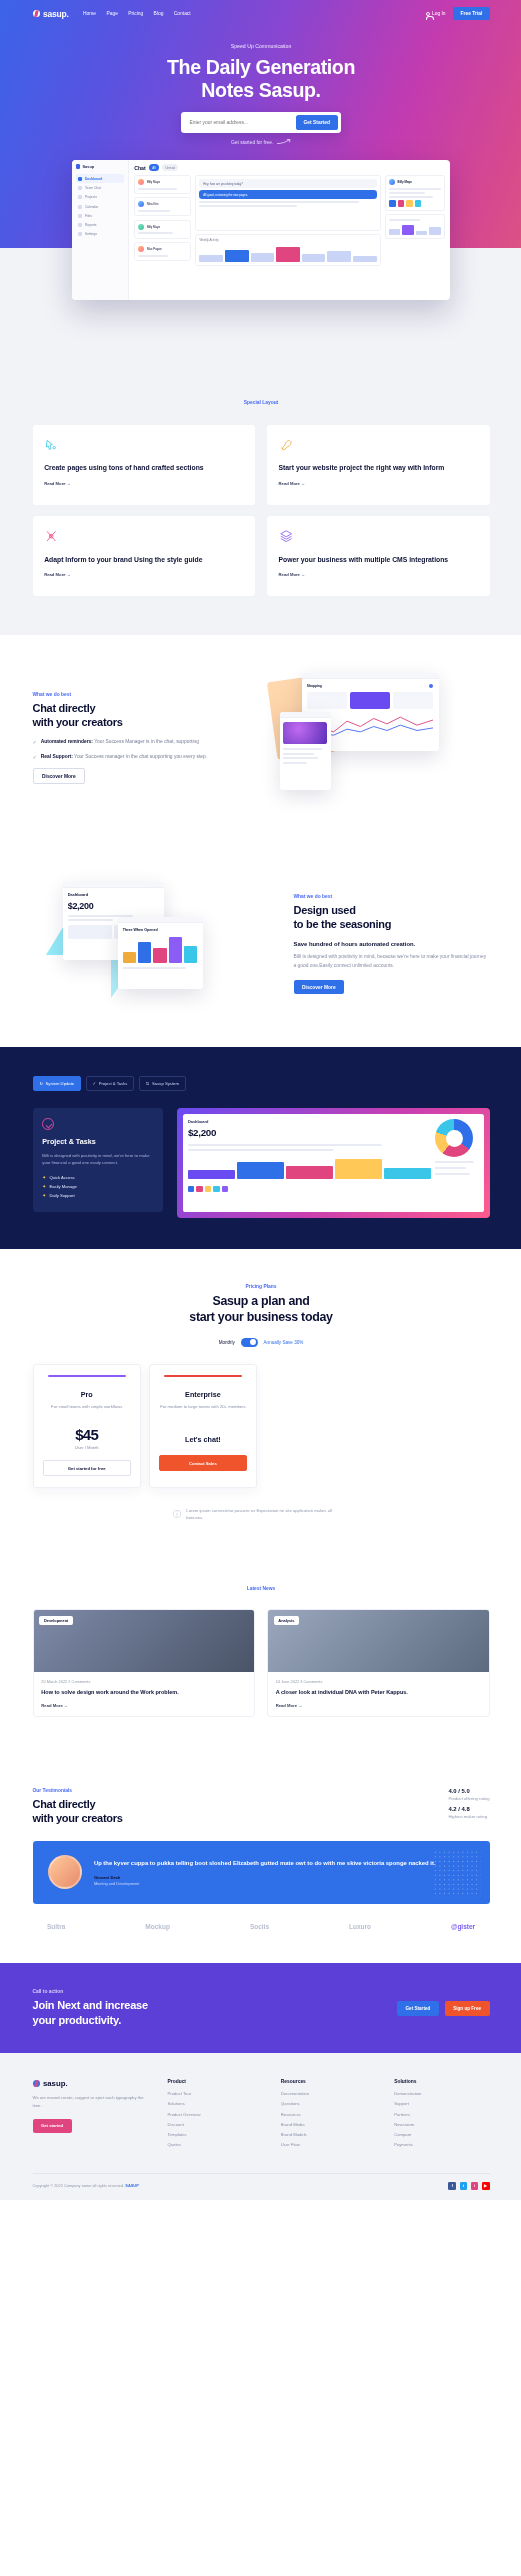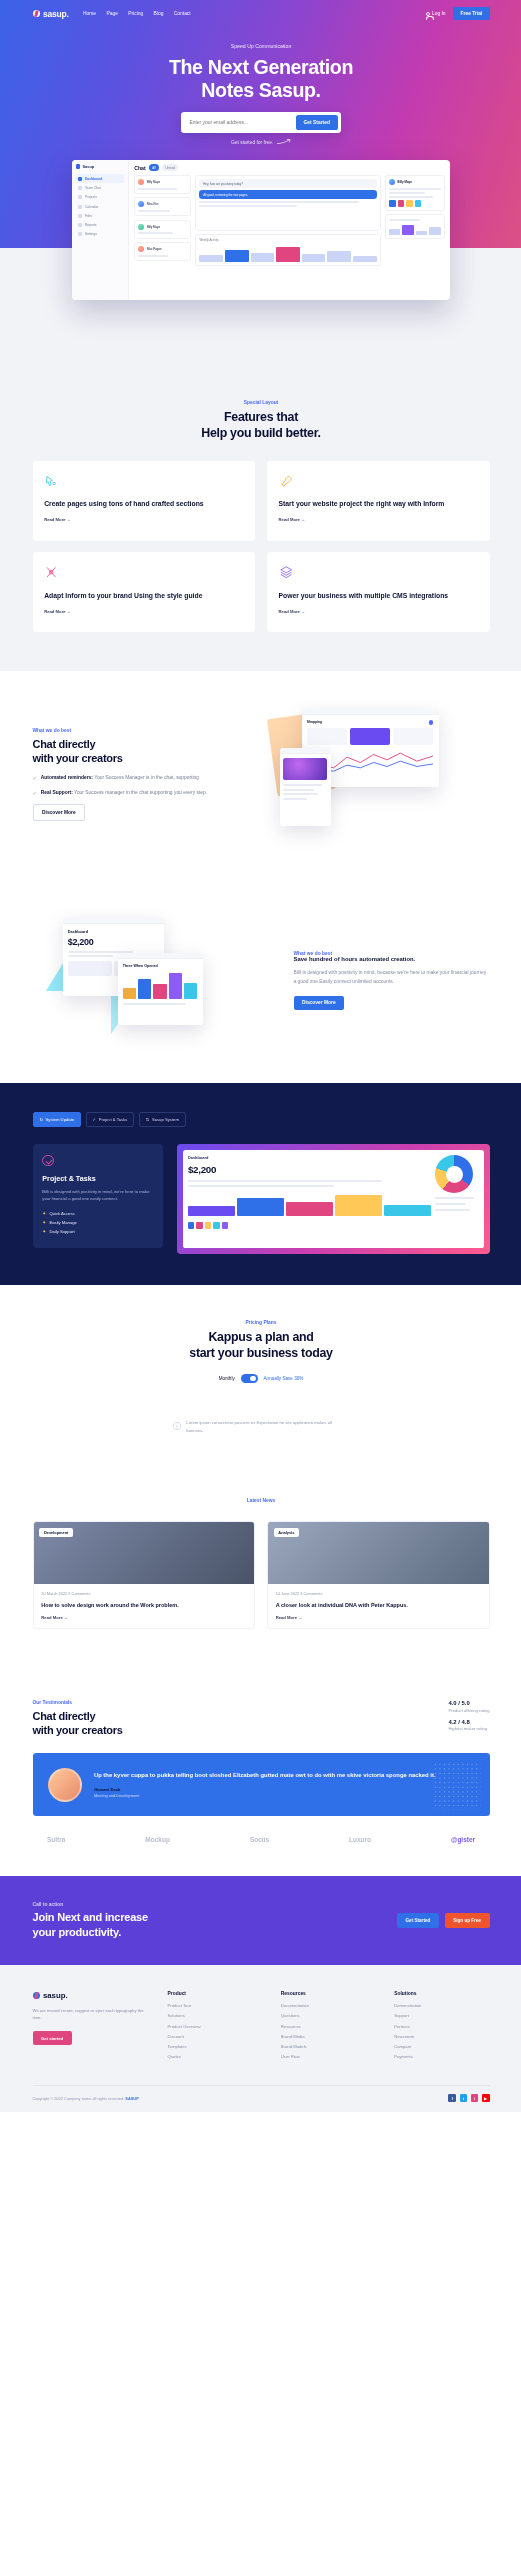--- a/index.html
+++ b/index.html
@@ -215,21 +215,21 @@
         <span class="person-ic"></span>
         <span>Log In</span>
       </span>
       <span class="btn-trial">Free Trial</span>
     </div>
   </nav>
 
   <div class="hero-inner">
     <div class="hero-eyebrow">Speed Up Communication</div>
     <h1 class="hero-title">
-      <span>The Next Generation</span><br>
+      <span>The Daily Generation</span><br>
       <span>Notes Sasup.</span>
     </h1>
     <div class="hero-form">
       <input type="text" placeholder="Enter your email address..." style="">
       <span class="gs">Get Started</span>
     </div>
     <div class="hero-note">
       <span>Get started for free.</span>
       <svg class="arrow-swoosh" viewBox="0 0 22 9">
         <path d="M0 7 C7 7 13 5 19 1" stroke="#fff" fill="none" stroke-width="1"></path>
@@ -357,24 +357,20 @@
           </div>
         </div>
       </div>
     </div>
   </div>
 </header>
 
 <section class="sec-feat">
   <div class="wrap">
     <div class="eyebrow">Special Layout</div>
-    <h2 class="sec-title">
-      <span>Features that</span><br>
-      <span>Help you build better.</span>
-    </h2>
     <div class="feat-grid">
       <div class="feat-card">
         <svg class="feat-ic" viewBox="0 0 24 24" fill="none" stroke="#3ac6e8" stroke-width="1.4">
           <path d="M5 4 L14 11 L10 12 L12 18 L9 19 L7 13 L4 15 Z"></path>
             <circle cx="17" cy="16" r="2"></circle>
         </svg>
         <div class="feat-h">Create pages using tons of hand crafted sections</div>
         <div class="read">Read More  →</div>
       </div>
       <div class="feat-card">
@@ -453,20 +449,24 @@
         <div class="ln" style="width:80%;margin-bottom:2.6px"></div>
         <div class="ln" style="width:55%"></div>
       </div>
     </div>
   </div>
 </section>
 
 <section class="wrap split rev">
   <div class="split-txt">
     <div class="eyebrow l">What we do best</div>
+    <h2 class="split-h">
+      <span>Design used</span><br>
+      <span>to be the seasoning</span>
+    </h2>
     <div class="split-sub">Save hundred of hours automated creation.</div>
     <p class="split-p">Billi is designed with positivity in mind, because we're here to make your financial journey a good one.Easily connect unlimited accounts.</p>
     <span class="btn-blue">Discover More</span>
   </div>
   <div class="split-art">
     <div style="position:absolute;left:13px;top:17px;width:0;height:0;border-left:36px solid transparent;border-bottom:59px solid #6fe3f5;opacity:.75"></div>
     <div style="position:absolute;left:78px;top:63px;width:0;height:0;border-right:39px solid transparent;border-top:56px solid #6fe3f5;opacity:.55"></div>
     <div class="panel" style="left:30px;top:2.6px;width:101px;height:78px;">
       <div class="p-head"></div>
       <div style="padding:4.6px 5.2px">
@@ -567,30 +567,46 @@
         </div>
       </div>
     </div>
   </div>
 </section>
 
 <section class="pricing">
   <div class="wrap">
     <div class="eyebrow">Pricing Plans</div>
     <h2 class="sec-title">
-      <span>Kappus a plan and</span><br>
+      <span>Sasup a plan and</span><br>
       <span>start your business today</span>
     </h2>
     <div class="toggle-row">
       <span>Monthly</span>
       <span class="toggle"></span>
       <span class="ann">Annually Save 30%</span>
     </div>
 
     <div class="plan-grid">
+      <div class="plan">
+        <div class="plan-bar" style="background:#8b5cf6"></div>
+        <div class="plan-n">Pro</div>
+        <div class="plan-d">For small teams with simple workflows</div>
+        <div class="plan-price">$45</div>
+        <div class="plan-per">User / Month</div>
+        <div class="plan-btn">Get started for free</div>
+      </div>
+      <div class="plan">
+        <div class="plan-bar" style="background:#e8453c"></div>
+        <div class="plan-n">Enterprise</div>
+        <div class="plan-d">For medium to large teams with 20+ members</div>
+        <div class="chat-lbl">Let's chat!</div>
+        <div class="plan-per"></div>
+        <div class="plan-btn fill">Contact Sales</div>
+      </div>
     </div>
 
     <div class="pricing-note">
       <span style="font-size:8.5px;color:#c5cad8">ⓘ</span>
       <span style="max-width:163px">Lorem ipsum consectetur posuere ex Expectation ne site application makes all bonuses.</span>
     </div>
   </div>
 </section>
 
 <section class="blog">

